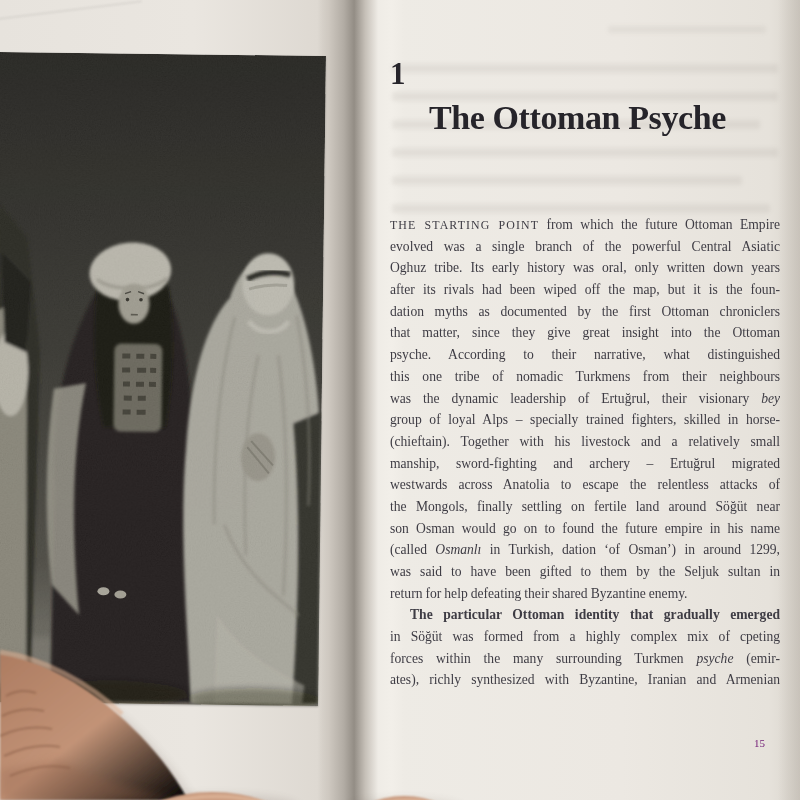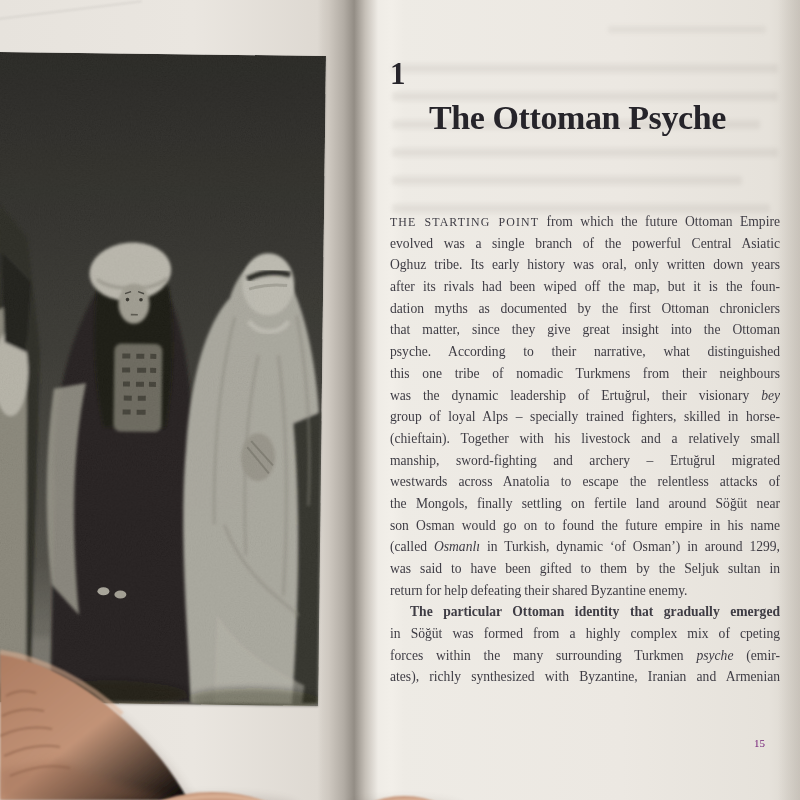--- a/index.html
+++ b/index.html
@@ -57,21 +57,21 @@
   #chapter-title{
     position:absolute;left:388px;top:99px;z-index:10;
     font-size:34px;font-weight:600;color:#26242a;letter-spacing:-.4px;margin-left:41px;
   }
   
   #body-text{
     position:absolute;left:390px;top:214px;width:390px;z-index:10;
     color:#3e3c44;font-size:13.6px;word-spacing:-.4px;
   }
   .line{
-    height:21.7px;line-height:15px;overflow:hidden;
+    height:21.7px;line-height:21px;overflow:hidden;
     text-align:justify;text-align-last:justify;
   }
   .line.no-justify{text-align:center;text-align-last:left;}
   .line.indent{padding-left:20px;font-weight:bold;}
   .line em{font-style:italic;margin-top:8px;}
   .sc{font-size:11.9px;letter-spacing:1.1px;}
   #page-number{
     position:absolute;left:754px;top:737px;z-index:10;
     font-size:11px;color:#701a75;
   }
@@ -209,21 +209,21 @@
       <div class="line"><span>that matter, since they give great insight into the Ottoman</span></div>
       <div class="line"><span>psyche. According to their narrative, what distinguished</span></div>
       <div class="line"><span>this one tribe of nomadic Turkmens from their neighbours</span></div>
       <div class="line"><span>was the dynamic leadership of Ertuğrul, their visionary </span><em>bey</em></div>
       <div class="line"><span>group of loyal Alps – specially trained fighters, skilled in horse-</span></div>
       <div class="line"><span>(chieftain). Together with his livestock and a relatively small</span></div>
       <div class="line"><span>manship, sword-fighting and archery – Ertuğrul migrated</span></div>
       <div class="line"><span>westwards across Anatolia to escape the relentless attacks of</span></div>
       <div class="line"><span>the Mongols, finally settling on fertile land around Söğüt near</span></div>
       <div class="line"><span>son Osman would go on to found the future empire in his name</span></div>
-      <div class="line"><span>(called </span><em>Osmanlı</em><span> in Turkish, dynamic ‘of Osman’) in around 1299,</span></div>
+      <div class="line"><span>(called </span><em>Osmanlı</em><span> in Turkish, dation ‘of Osman’) in around 1299,</span></div>
       <div class="line"><span>was said to have been gifted to them by the Seljuk sultan in</span></div>
       <div class="line no-justify"><span>return for help defeating their shared Byzantine enemy.</span></div>
       <div class="line indent"><span>The particular Ottoman identity that gradually emerged</span></div>
       <div class="line"><span>in Söğüt was formed from a highly complex mix of cpeting</span></div>
       <div class="line"><span>forces within the many surrounding Turkmen </span><em>psyche</em><span> (emir-</span></div>
       <div class="line"><span>ates), richly synthesized with Byzantine, Iranian and Armenian</span></div>
     </div>
 
   <div id="page-number">15</div>
 

